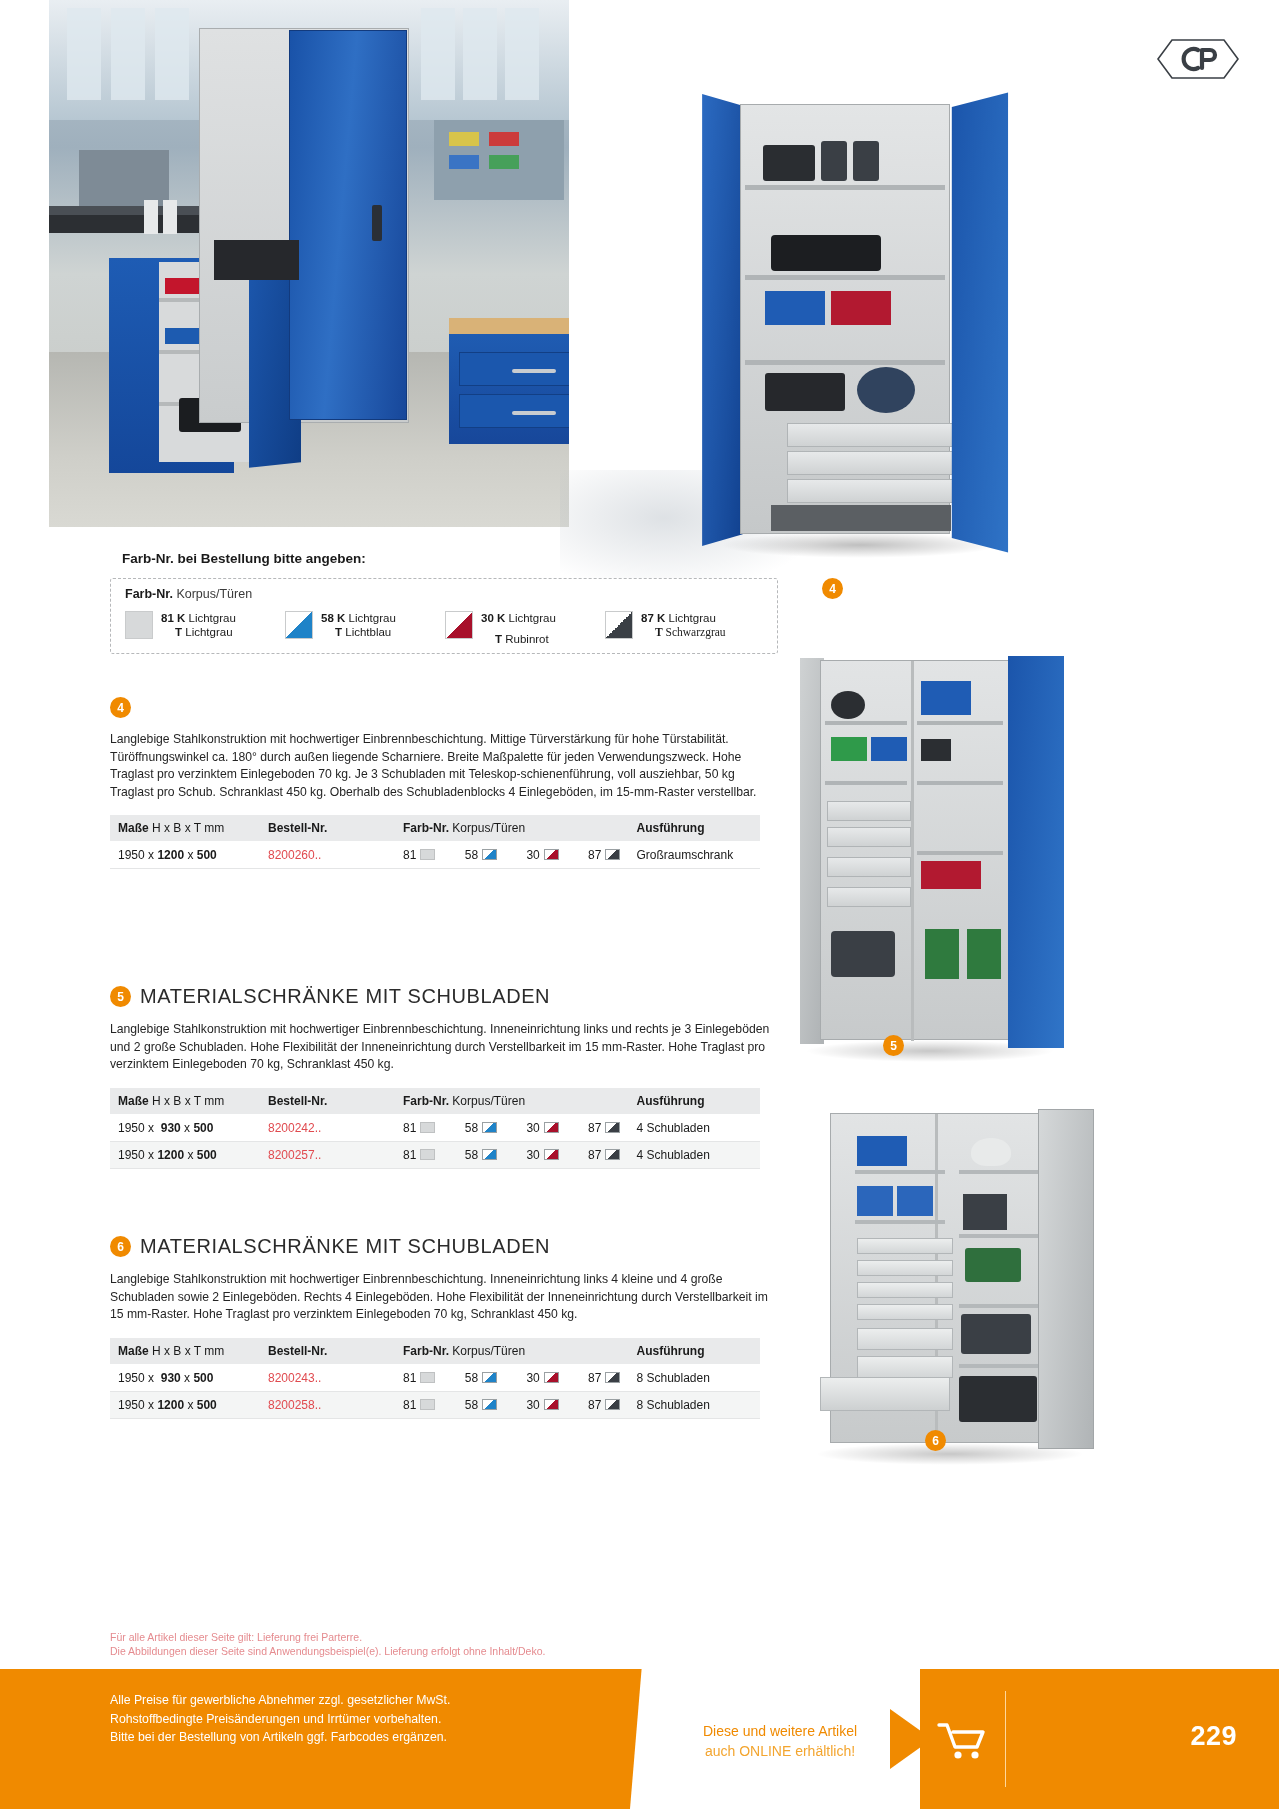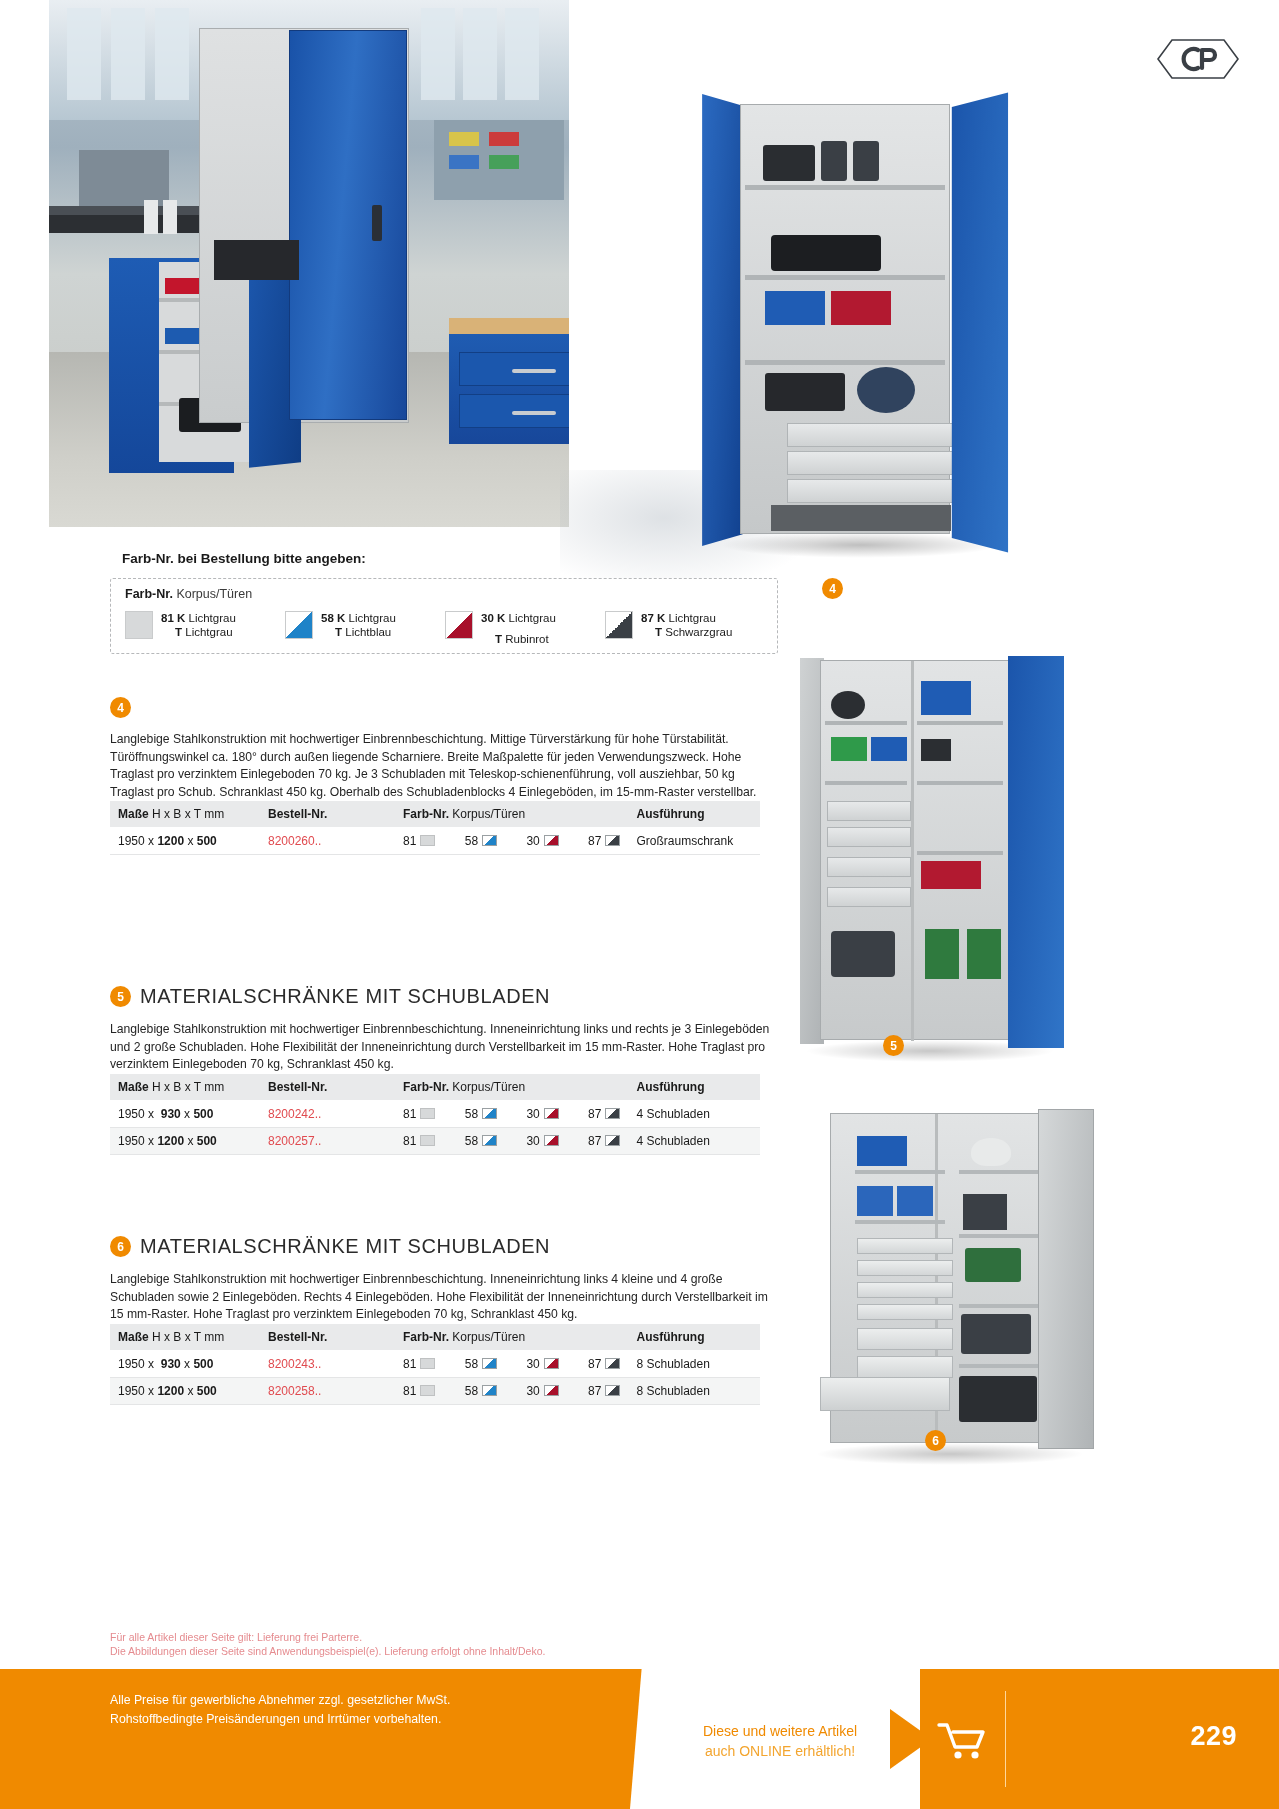--- a/index.html
+++ b/index.html
@@ -116,21 +116,21 @@
   .sw-txt b{font-weight:bold;}
 
   
   .sec{position:absolute;left:110px;width:660px;}
   .sec-head{display:flex;align-items:center;gap:9px;margin-bottom:13px;}
   .sec-title{font-size:20px;letter-spacing:.6px;color:#2b2b2b;font-weight:400;}
   .sec-body{font-size:12.2px;line-height:17.5px;color:#252525;}
   .sec-body b{font-weight:normal;}
 
   
-  table.pt{border-collapse:collapse;width:650px;font-size:12px;}
+  table.pt{border-collapse:collapse;width:650px;font-size:12px;margin-top:14px;}
   table.pt th{
     background:#e9eaeb;text-align:left;font-weight:bold;padding:6px 8px;
     font-size:12px;color:#1a1a1a;border-bottom:1px solid #fff;
   }
   table.pt th span.norm{font-weight:normal;}
   table.pt td{padding:6px 8px;font-size:12px;border-bottom:1px solid #e4e5e6;}
   table.pt tr.alt td{background:#f4f5f5;}
   .art{color:#e04a4f;}
   .colcell{white-space:nowrap;}
   .chip{display:inline-block;width:15px;height:11px;vertical-align:-1px;margin-left:4px;border:1px solid #bfc1c2;}
@@ -289,21 +289,21 @@
           <span>Rubinrot</span></div>
       </div>
     </div>
 
     <div class="swatch-item">
       <div class="sw" style="background:linear-gradient(135deg,#ffffff 0 50%,#3a3f45 50% 100%);"></div>
       <div class="sw-txt">
         <div class="l1"><b>87</b>
           <b>K</b>
           <span>Lichtgrau</span></div>
-        <div class="l2" style="padding-left:14px;"><b>T</b>
+        <div class="l2" style="padding-left:14px;font-family:Liberation Serif, serif;"><b>T</b>
           <span>Schwarzgrau</span></div>
       </div>
     </div>
 
   </div>
 </div>
 
 <div class="sec" style="top:697px;">
   <div class="sec-head">
     <div class="numdot">4</div>
@@ -487,20 +487,21 @@
 
 <div class="footnote">
   <div>Für alle Artikel dieser Seite gilt: Lieferung frei Parterre.</div>
   <div>Die Abbildungen dieser Seite sind Anwendungsbeispiel(e). Lieferung erfolgt ohne Inhalt/Deko.</div>
 </div>
 
 <div class="bottombar">
   <div class="bb-left">
     <div>Alle Preise für gewerbliche Abnehmer zzgl. gesetzlicher MwSt.</div>
     <div>Rohstoffbedingte Preisänderungen und Irrtümer vorbehalten.</div>
+    <div>Bitte bei der Bestellung von Artikeln ggf. Farbcodes ergänzen.</div>
   </div>
 
   <div class="bb-white-wedge"></div>
   <div class="bb-online">
     <div class="l1">Diese und weitere Artikel</div>
     <div class="l2">auch ONLINE erhältlich!</div>
   </div>
   <div class="bb-arrow"></div>
   <svg class="bb-cart" viewBox="0 0 56 44">
     <path d="M4 6 h8 l8 22 h22 l6 -15 h-30" fill="none" stroke="#ffffff" stroke-width="3.4" stroke-linecap="round" stroke-linejoin="round"></path>

